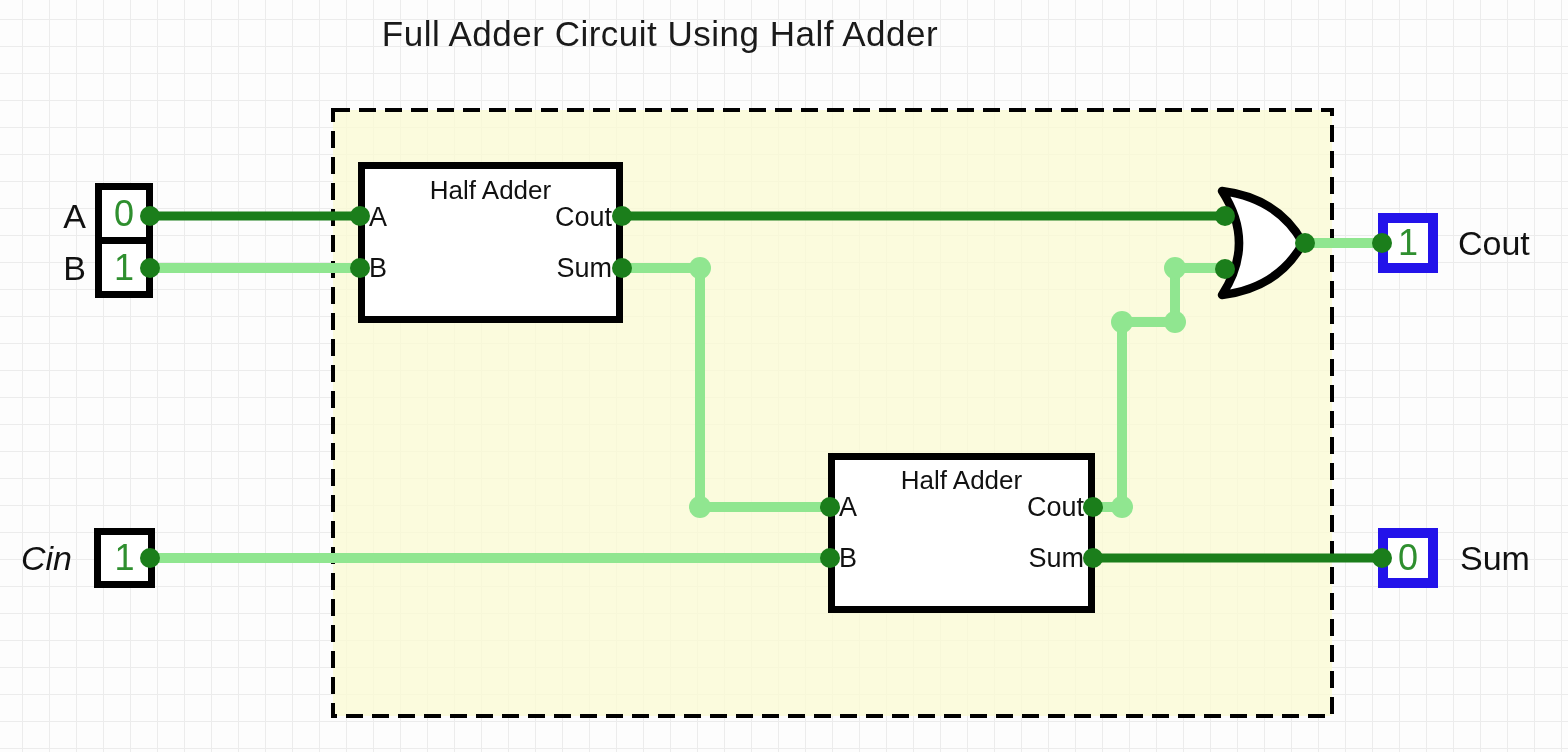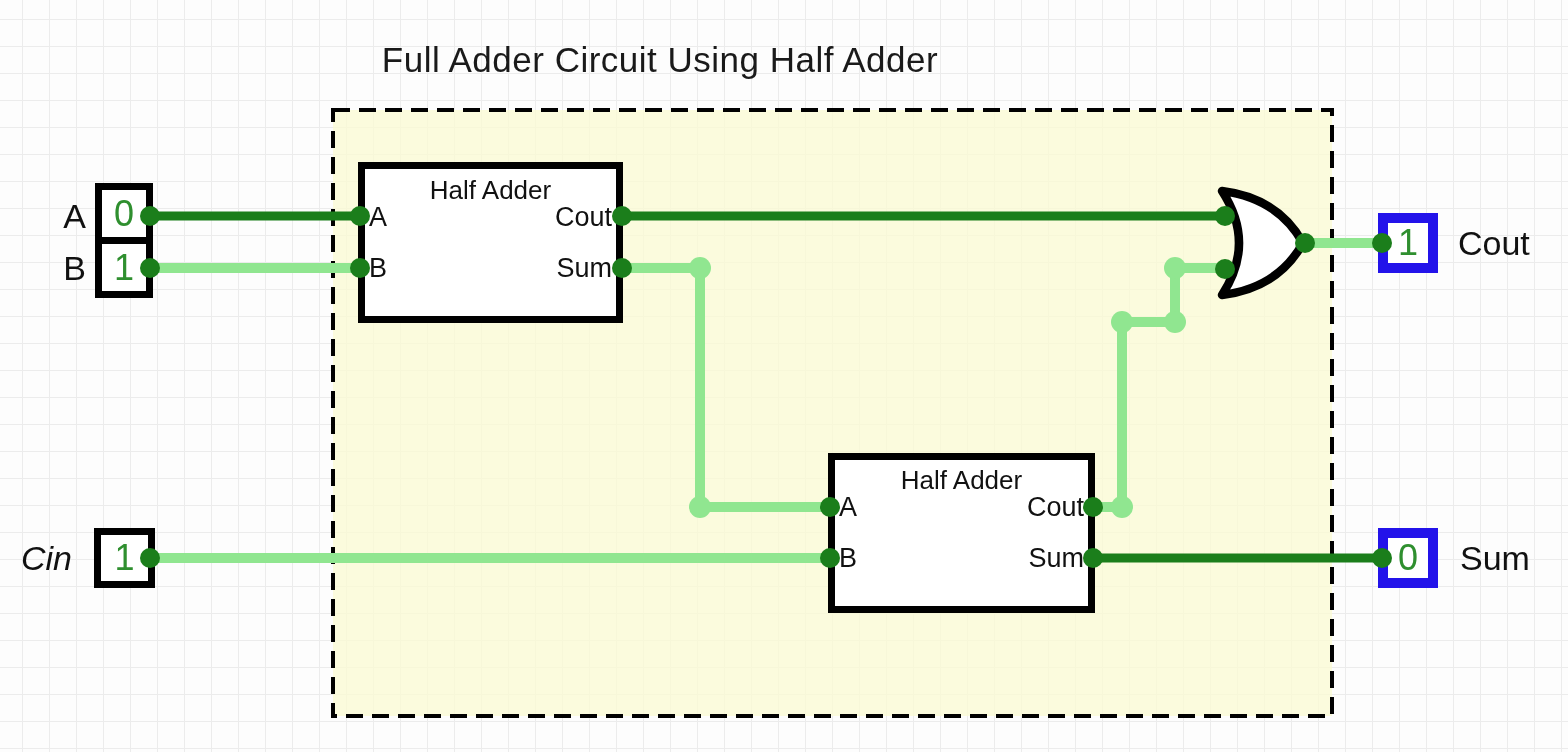--- a/index.html
+++ b/index.html
@@ -9,21 +9,21 @@
     background-color:#fdfdfd;
     background-image:
       linear-gradient(to right,#ececec 1.5px,transparent 1.5px),
       linear-gradient(to bottom,#ececec 1.5px,transparent 1.5px);
     background-size:27px 27px;
     background-position:-5px -8px;
   }
   .abs{position:absolute;}
   #title{
     left:330px;top:13px;width:660px;text-align:center;
-    font-size:35px;line-height:42px;color:#1a1a1a;letter-spacing:0.5px;margin-top:26px;
+    font-size:35px;line-height:42px;color:#1a1a1a;letter-spacing:0.5px;
   }
   #region{
     left:333px;top:110px;width:999px;height:606px;
     background:rgba(250,250,213,0.8);
   }
   .ha-box{
     background:#fff;border:7px solid #000;box-sizing:border-box;
   }
   #ha1{left:358px;top:162px;width:265px;height:161px;}
   #ha2{left:828px;top:453px;width:267px;height:160px;}

